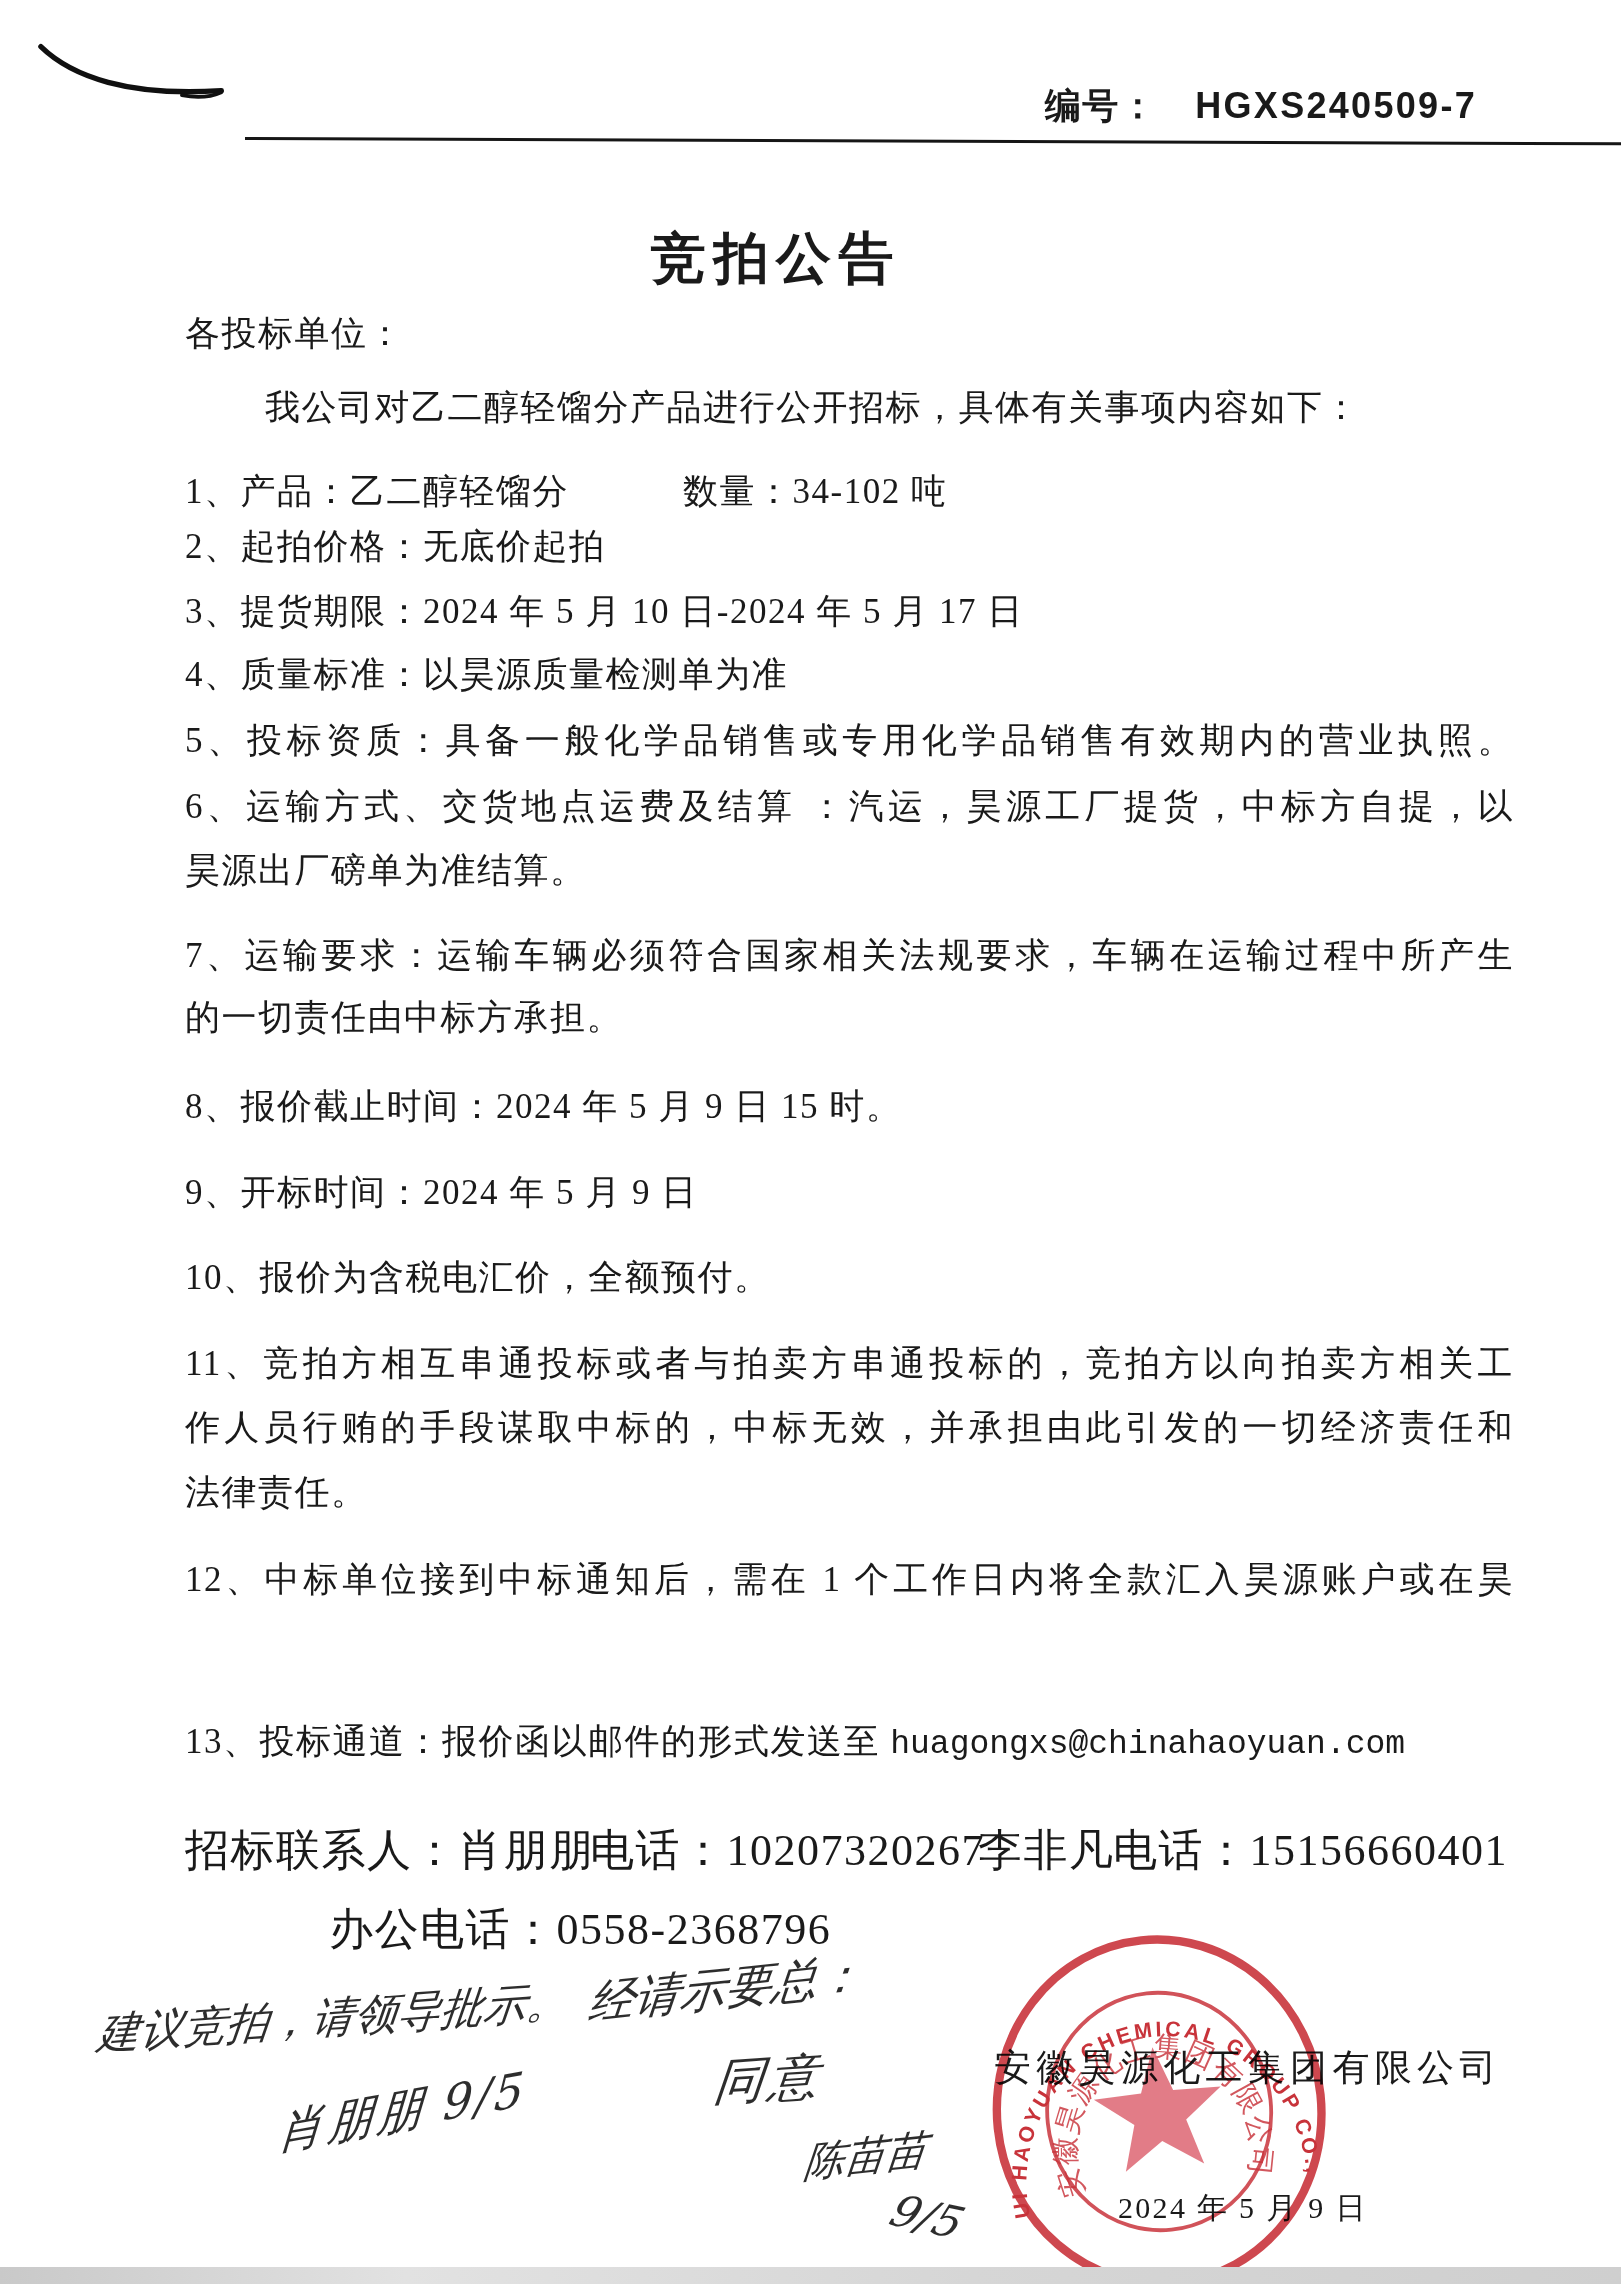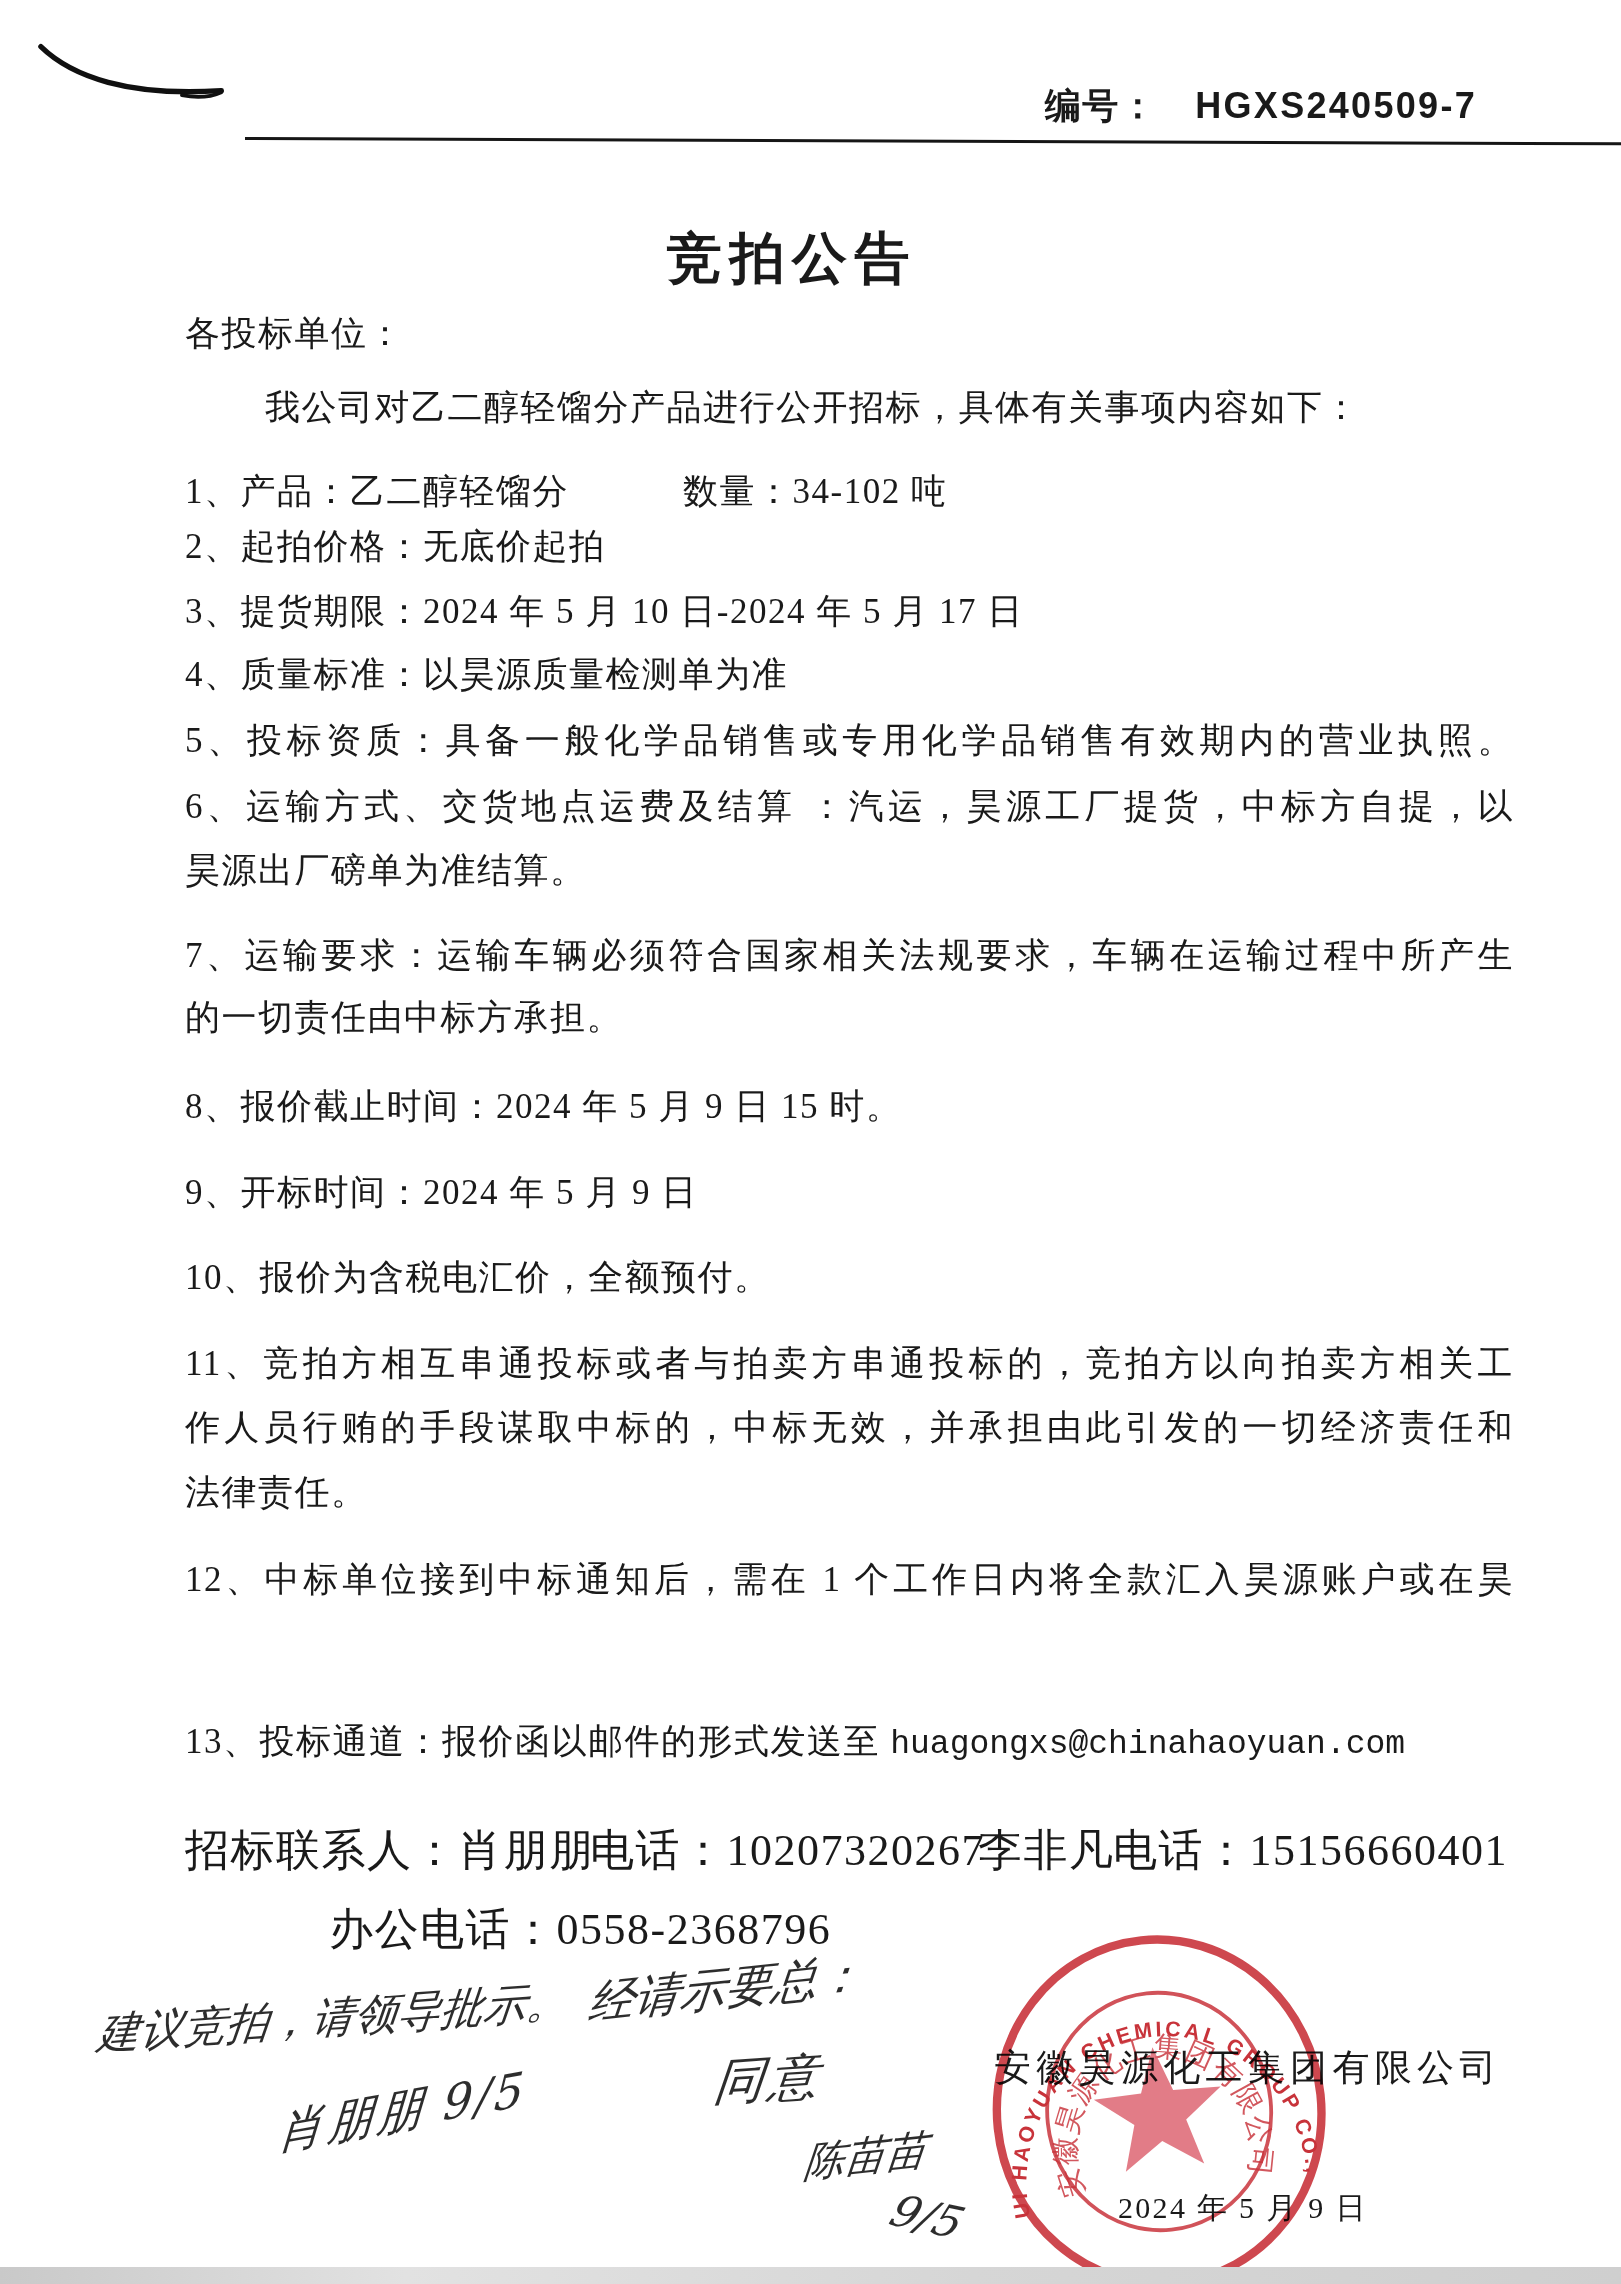--- a/index.html
+++ b/index.html
@@ -18,21 +18,21 @@
     font-weight:bold; font-size:36px; letter-spacing:1.5px; white-space:nowrap;
   }
   .doc-number .num{margin-left:38px; letter-spacing:2.3px;}
   .top-rule{
     top:137px; left:245px; width:1378px; height:3px; background:#161616;
     transform:rotate(0.22deg); transform-origin:left center;
   }
   .scan-swoosh{top:30px; left:30px;}
   
   .doc-title{
-    top:222px; left:16px; width:1552px; text-align:center;
+    top:222px; left:0; width:1552px; text-align:center;
     font-size:55px; font-weight:bold; letter-spacing:7.6px;
   }
   
   .line{
     left:185px; width:1329px; font-size:35px; letter-spacing:1.5px; white-space:nowrap;
   }
   .line.just{white-space:normal; text-align:justify; text-align-last:justify;}
   .salutation{top:310px;}
   .intro{top:384px; left:265px; width:1294px;}
   .qty{margin-left:114px;}

